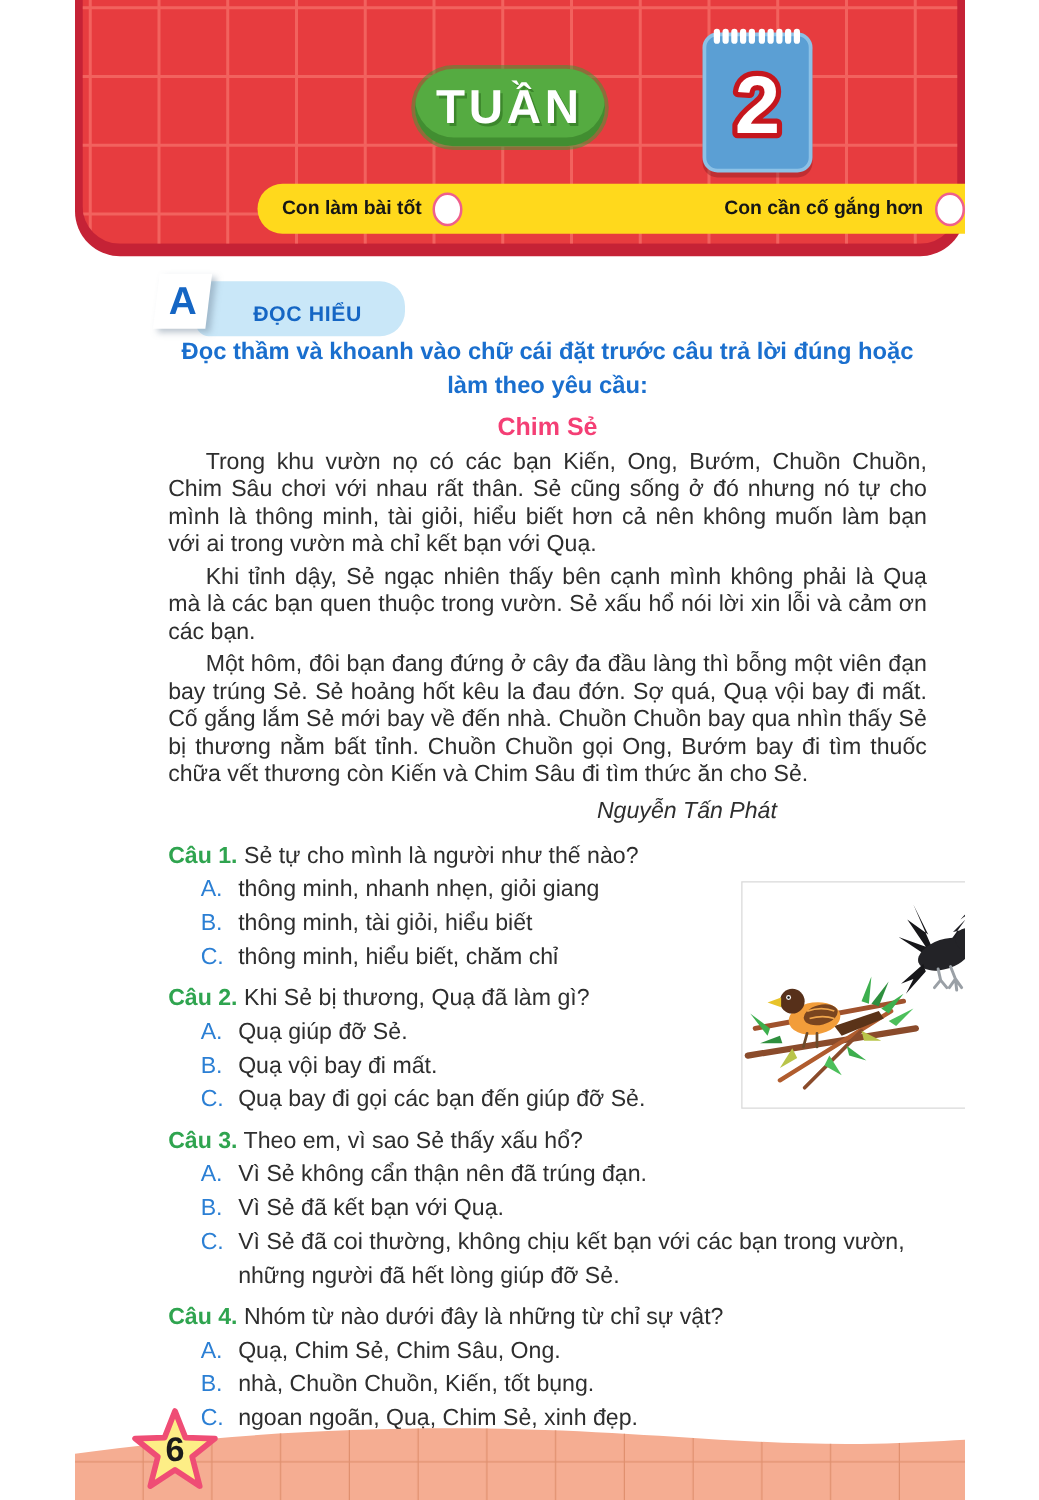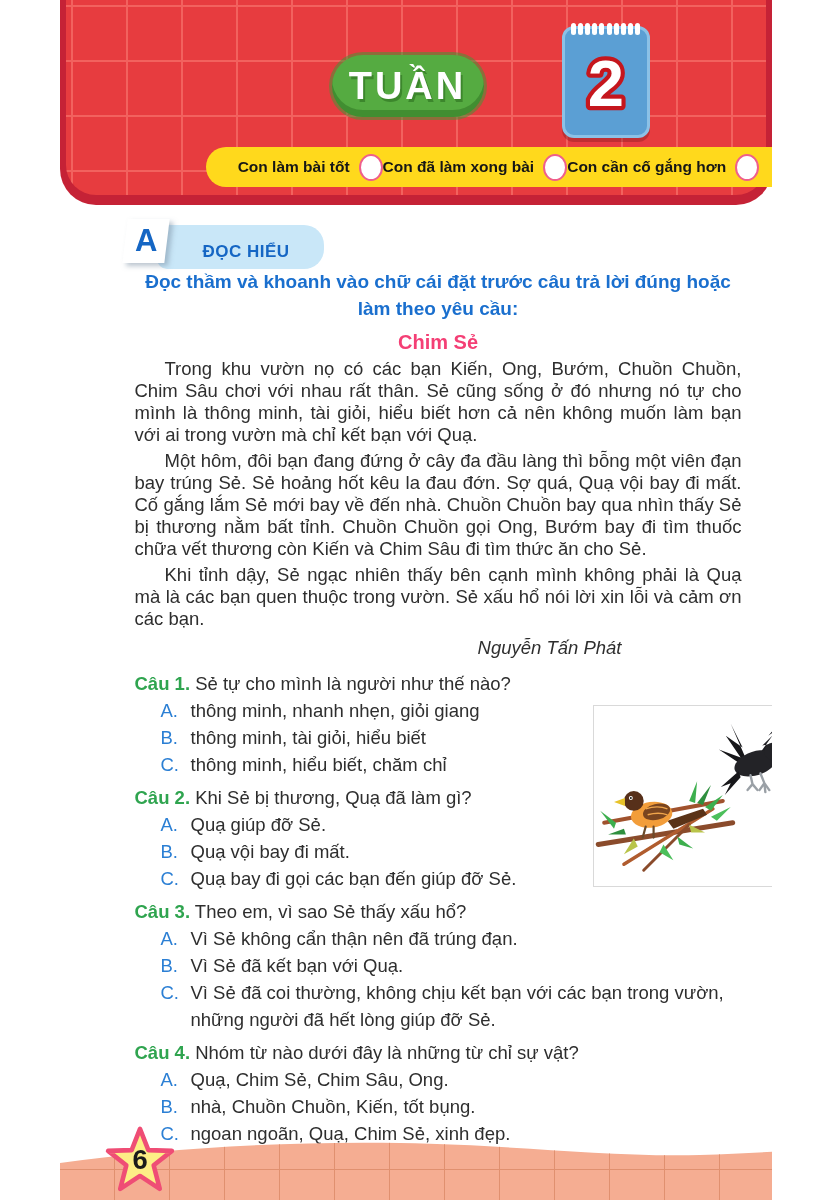--- a/index.html
+++ b/index.html
@@ -48,21 +48,21 @@
     width:5px; height:12px; background:#ffffff; border-radius:3px; display:block;
   }
   .week-num-svg { position:absolute; inset:0; width:100%; height:100%; }
   .week-num-svg text {
     font-family:"Liberation Sans","DejaVu Sans",sans-serif;
     font-size:70px; font-weight:800;
   }
   .checkbar {
     position:absolute; left:140px; top:147px; width:586px; height:40px;
     background:#ffd91c; border-radius:21px;
-    display:flex; align-items:center; justify-content:center;
+    display:flex; align-items:center; justify-content:space-between;
     padding:0 20px;
   }
   .check-item { display:flex; align-items:center; gap:9px; }
   .check-item .lbl { font-size:15.5px; font-weight:800; color:#161616; white-space:nowrap; }
   .check-circle {
     width:24px; height:27px; background:#fff;
     border:2.5px solid #ef5f8c; border-radius:50%; flex:none;
   }
 
   
@@ -140,24 +140,20 @@
         <svg class="week-num-svg" viewBox="0 0 88 112">
           <text x="44" y="82" text-anchor="middle" fill="#ffffff" stroke="#c5161d" stroke-width="9" paint-order="stroke" stroke-linejoin="round">2</text>
         </svg>
       </div>
       <div class="checkbar">
         <div class="check-item">
           <span class="lbl">Con làm bài tốt</span>
           <span class="check-circle"></span>
         </div>
         <div class="check-item">
-          <span class="lbl">Con đã làm xong bài</span>
-          <span class="check-circle"></span>
-        </div>
-        <div class="check-item">
           <span class="lbl">Con cần cố gắng hơn</span>
           <span class="check-circle"></span>
         </div>
       </div>
     </div>
   </div>
 
   <div class="content">
 
     <div class="section-badge">
@@ -167,22 +163,22 @@
       <div class="section-pill">
         <span>ĐỌC HIỂU</span>
       </div>
     </div>
 
     <p class="instruction">Đọc thầm và khoanh vào chữ cái đặt trước câu trả lời đúng hoặc làm theo yêu cầu:</p>
 
     <h3 class="story-title">Chim Sẻ</h3>
 
     <p class="para">Trong khu vườn nọ có các bạn Kiến, Ong, Bướm, Chuồn Chuồn, Chim Sâu chơi với nhau rất thân. Sẻ cũng sống ở đó nhưng nó tự cho mình là thông minh, tài giỏi, hiểu biết hơn cả nên không muốn làm bạn với ai trong vườn mà chỉ kết bạn với Quạ.</p>
+    <p class="para">Khi tỉnh dậy, Sẻ ngạc nhiên thấy bên cạnh mình không phải là Quạ mà là các bạn quen thuộc trong vườn. Sẻ xấu hổ nói lời xin lỗi và cảm ơn các bạn.</p>
     <p class="para">Một hôm, đôi bạn đang đứng ở cây đa đầu làng thì bỗng một viên đạn bay trúng Sẻ. Sẻ hoảng hốt kêu la đau đớn. Sợ quá, Quạ vội bay đi mất. Cố gắng lắm Sẻ mới bay về đến nhà. Chuồn Chuồn bay qua nhìn thấy Sẻ bị thương nằm bất tỉnh. Chuồn Chuồn gọi Ong, Bướm bay đi tìm thuốc chữa vết thương còn Kiến và Chim Sâu đi tìm thức ăn cho Sẻ.</p>
-    <p class="para">Khi tỉnh dậy, Sẻ ngạc nhiên thấy bên cạnh mình không phải là Quạ mà là các bạn quen thuộc trong vườn. Sẻ xấu hổ nói lời xin lỗi và cảm ơn các bạn.</p>
     <p class="author">Nguyễn Tấn Phát</p>
 
     <div class="questions">
 
       <div class="question">
         <p class="q-line">
           <span class="q-num">Câu 1.</span>
           <span>Sẻ tự cho mình là người như thế nào?</span>
         </p>
         <div class="option">

